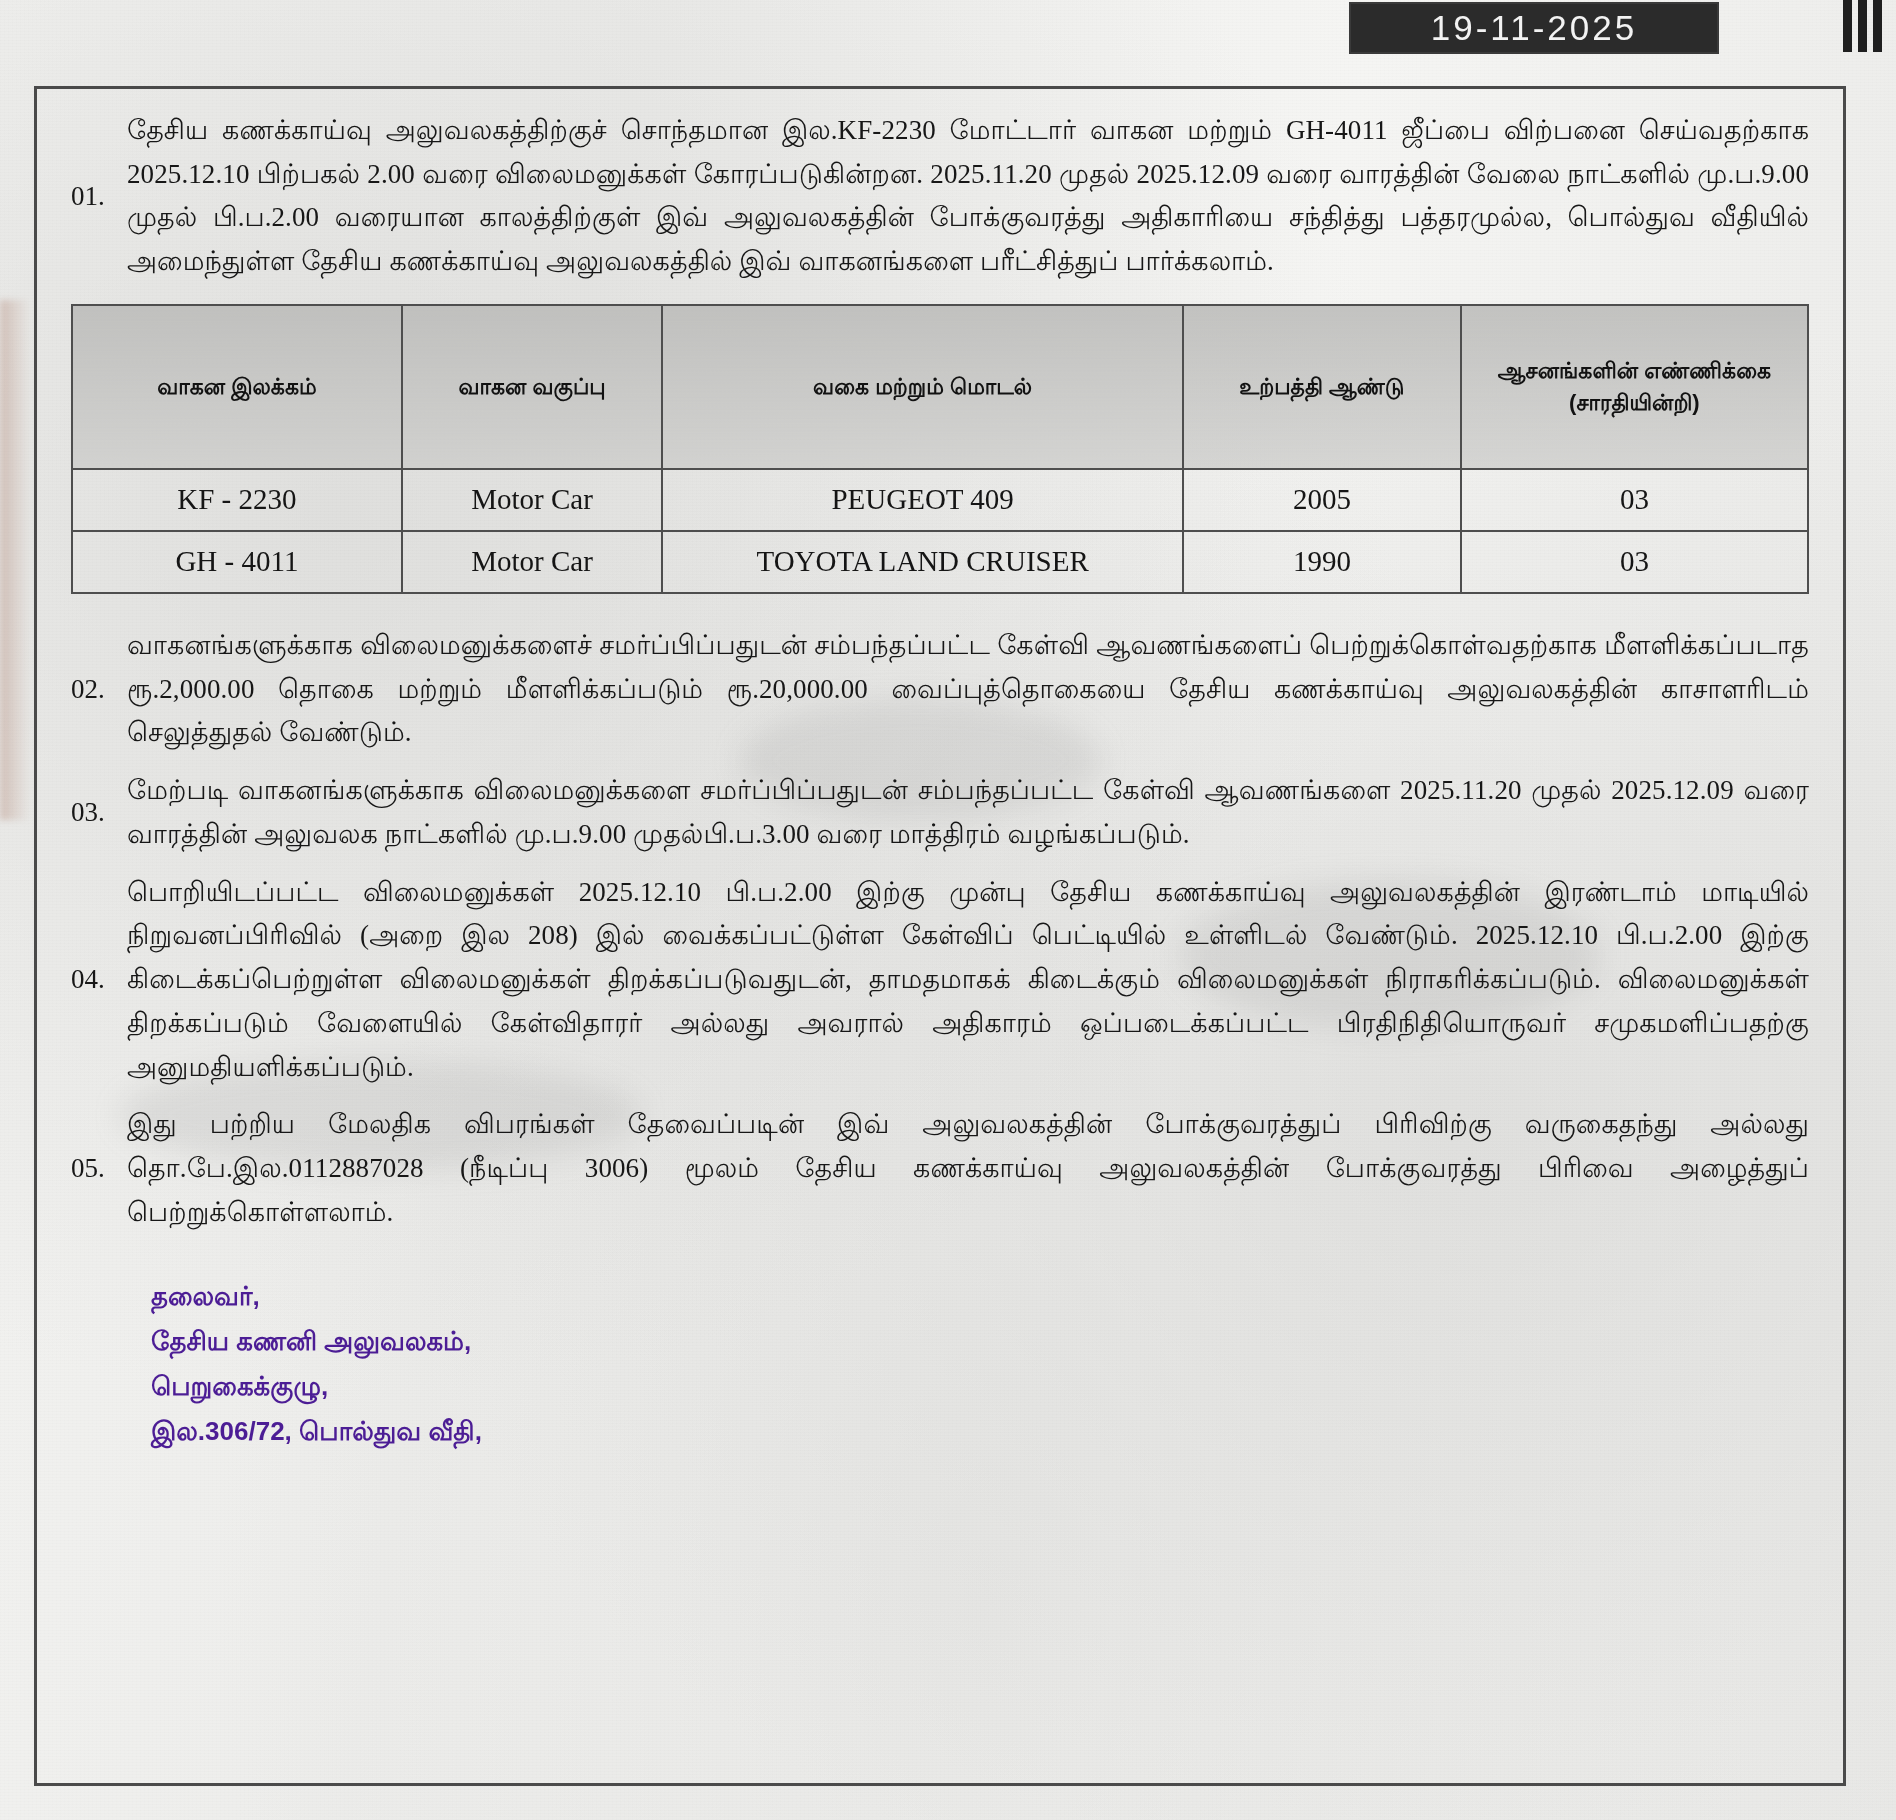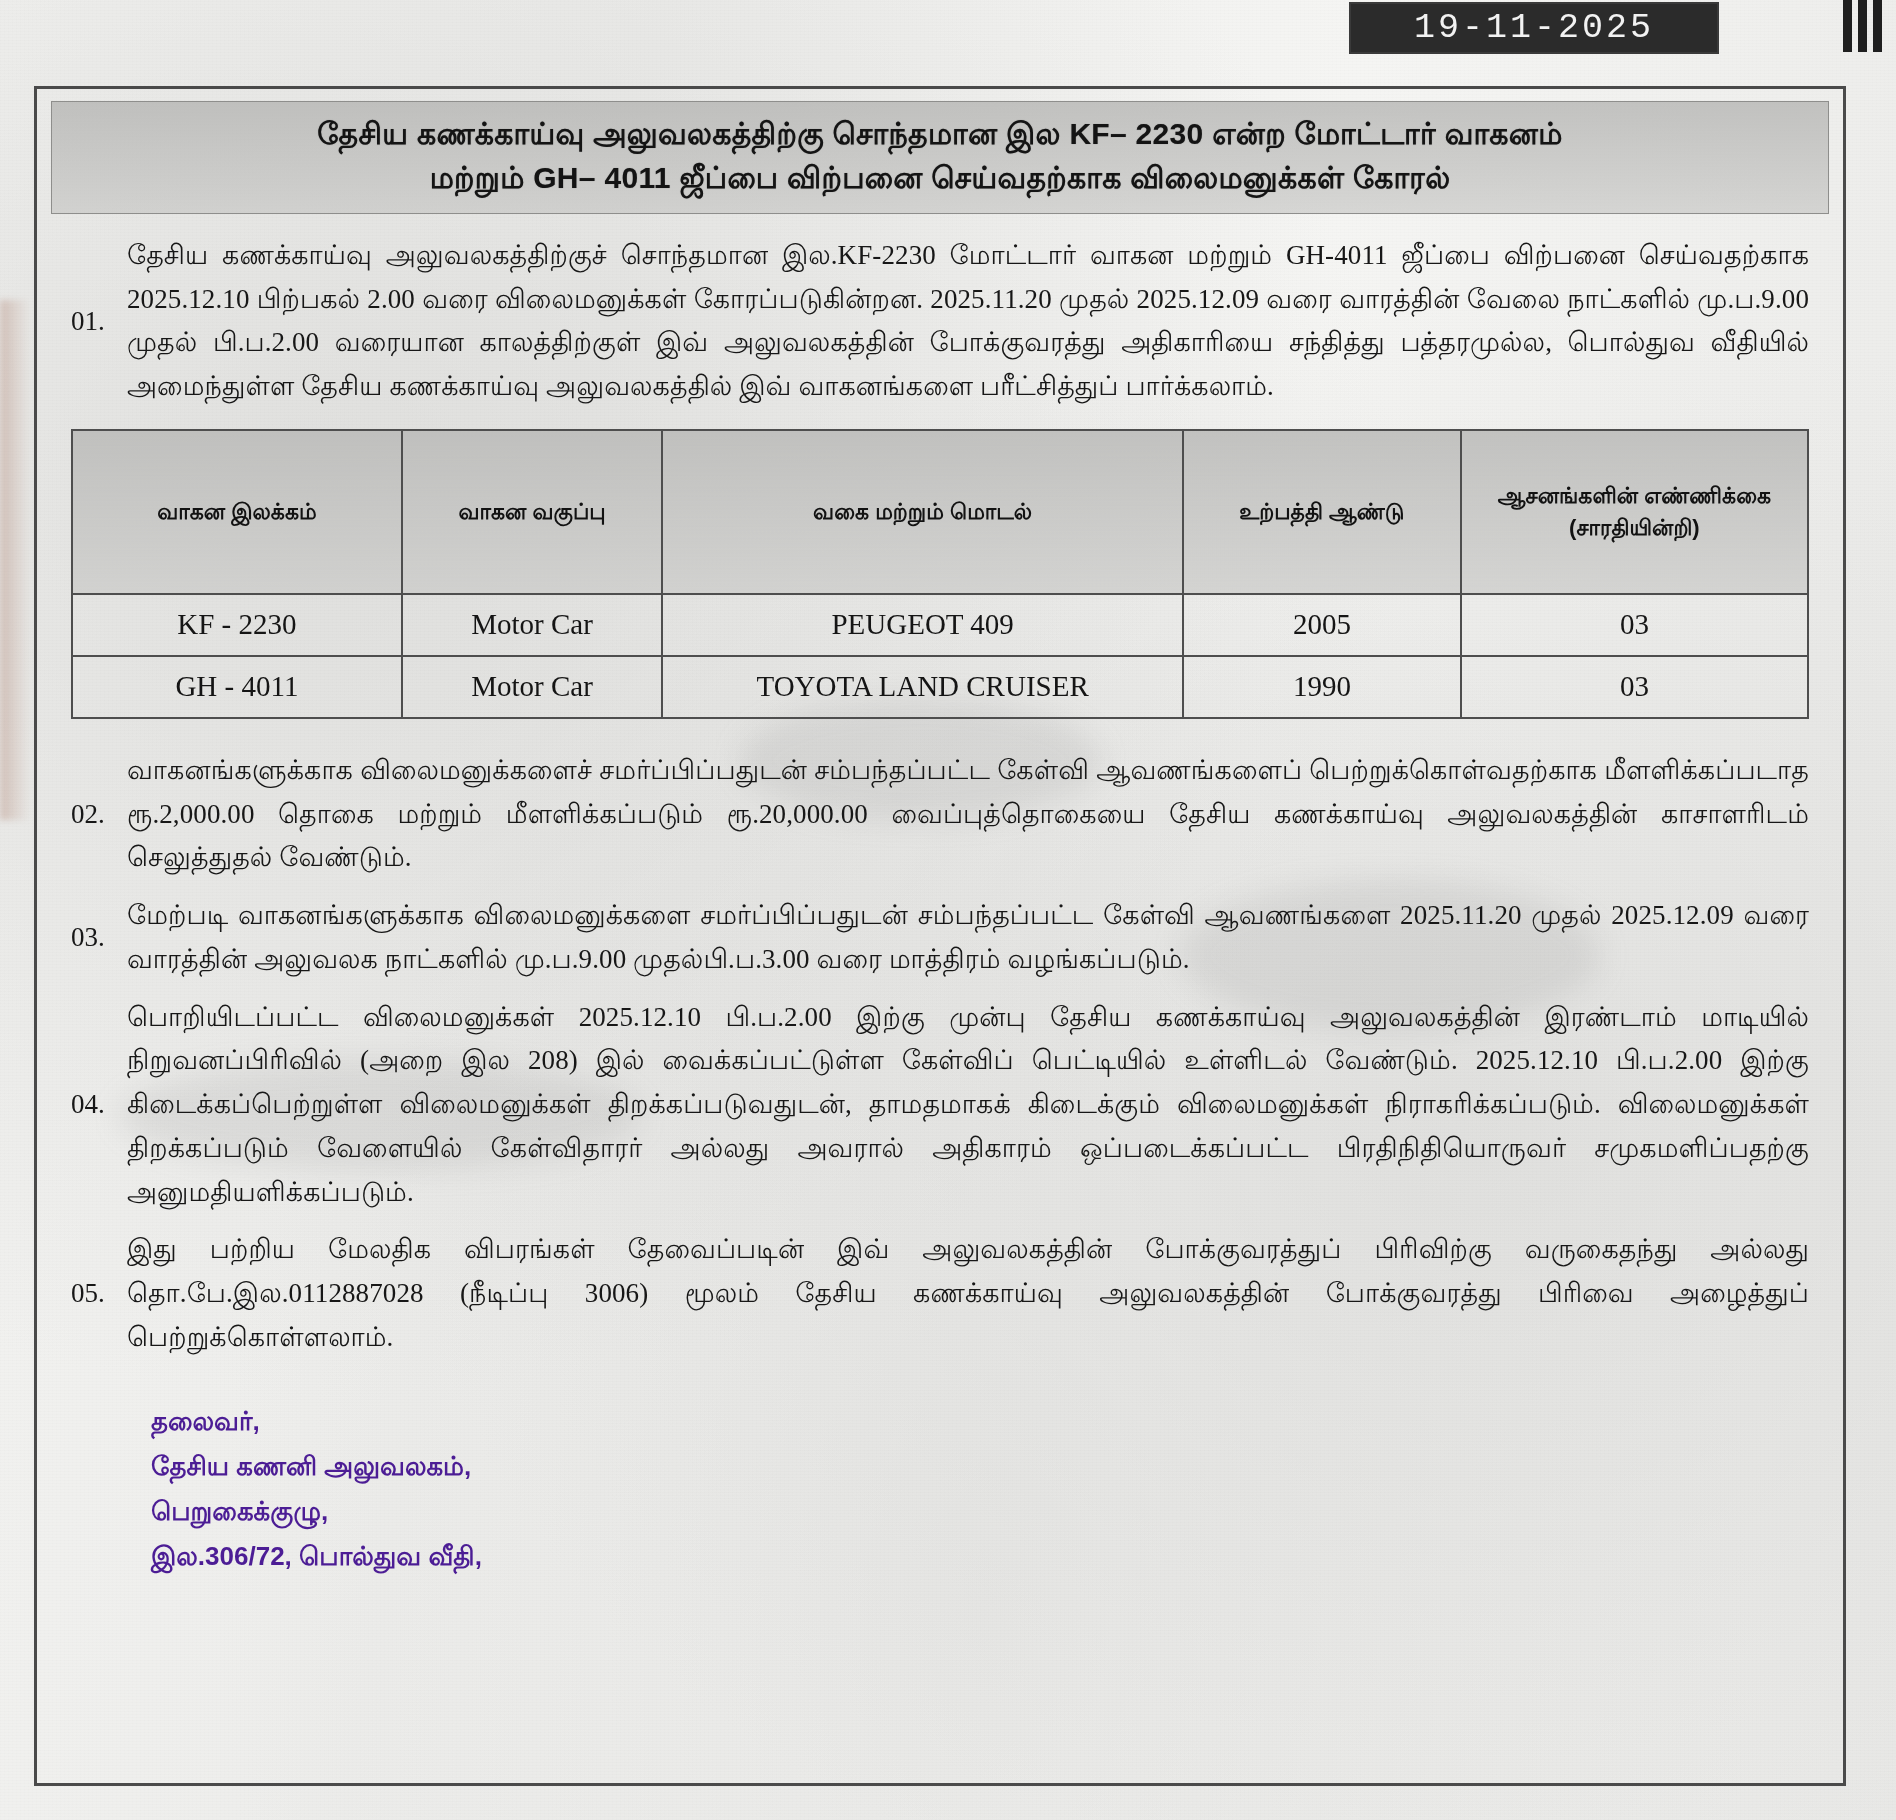--- a/index.html
+++ b/index.html
@@ -46,21 +46,21 @@
 
   
   .date-stamp {
     position: absolute;
     top: 2px;
     left: 1349px;
     width: 370px;
     height: 52px;
     background: #2b2b2b;
     color: #f2f2f2;
-    font-family: Liberation Mono, monospace;
+    font-family: Liberation Sans, sans-serif;
     font-size: 35px;
     letter-spacing: 3px;
     display: flex;
     align-items: center;
     justify-content: center;
     box-shadow: 0 0 0 2px #3a3a3a inset;
   }
   .corner-bars {
     position: absolute;
     top: 0px;
@@ -207,24 +207,20 @@
 
 <div class="date-stamp">19-11-2025</div>
 <div class="corner-bars">
   <i></i>
     <i></i>
     <i></i>
 </div>
 
 <div class="doc">
 
-  <div class="title-banner">
-    <div class="title-line">தேசிய கணக்காய்வு அலுவலகத்திற்கு சொந்தமான இல KF– 2230 என்ற மோட்டார் வாகனம்</div>
-    <div class="title-line">மற்றும் GH– 4011 ஜீப்பை விற்பனை செய்வதற்காக விலைமனுக்கள் கோரல்</div>
-  </div>
 
   <div class="clauses">
     <div class="clause">
       <div class="num">01.</div>
       <div class="body">தேசிய கணக்காய்வு அலுவலகத்திற்குச் சொந்தமான இல.KF-2230 மோட்டார் வாகன மற்றும் GH-4011 ஜீப்பை விற்பனை செய்வதற்காக 2025.12.10 பிற்பகல் 2.00 வரை விலைமனுக்கள் கோரப்படுகின்றன. 2025.11.20 முதல் 2025.12.09 வரை வாரத்தின் வேலை நாட்களில் மு.ப.9.00 முதல் பி.ப.2.00 வரையான காலத்திற்குள் இவ் அலுவலகத்தின் போக்குவரத்து அதிகாரியை சந்தித்து பத்தரமுல்ல, பொல்துவ வீதியில் அமைந்துள்ள தேசிய கணக்காய்வு அலுவலகத்தில் இவ் வாகனங்களை பரீட்சித்துப் பார்க்கலாம்.</div>
     </div>
   </div>
 
   <div class="table-wrap">
     <table class="vehicles">

